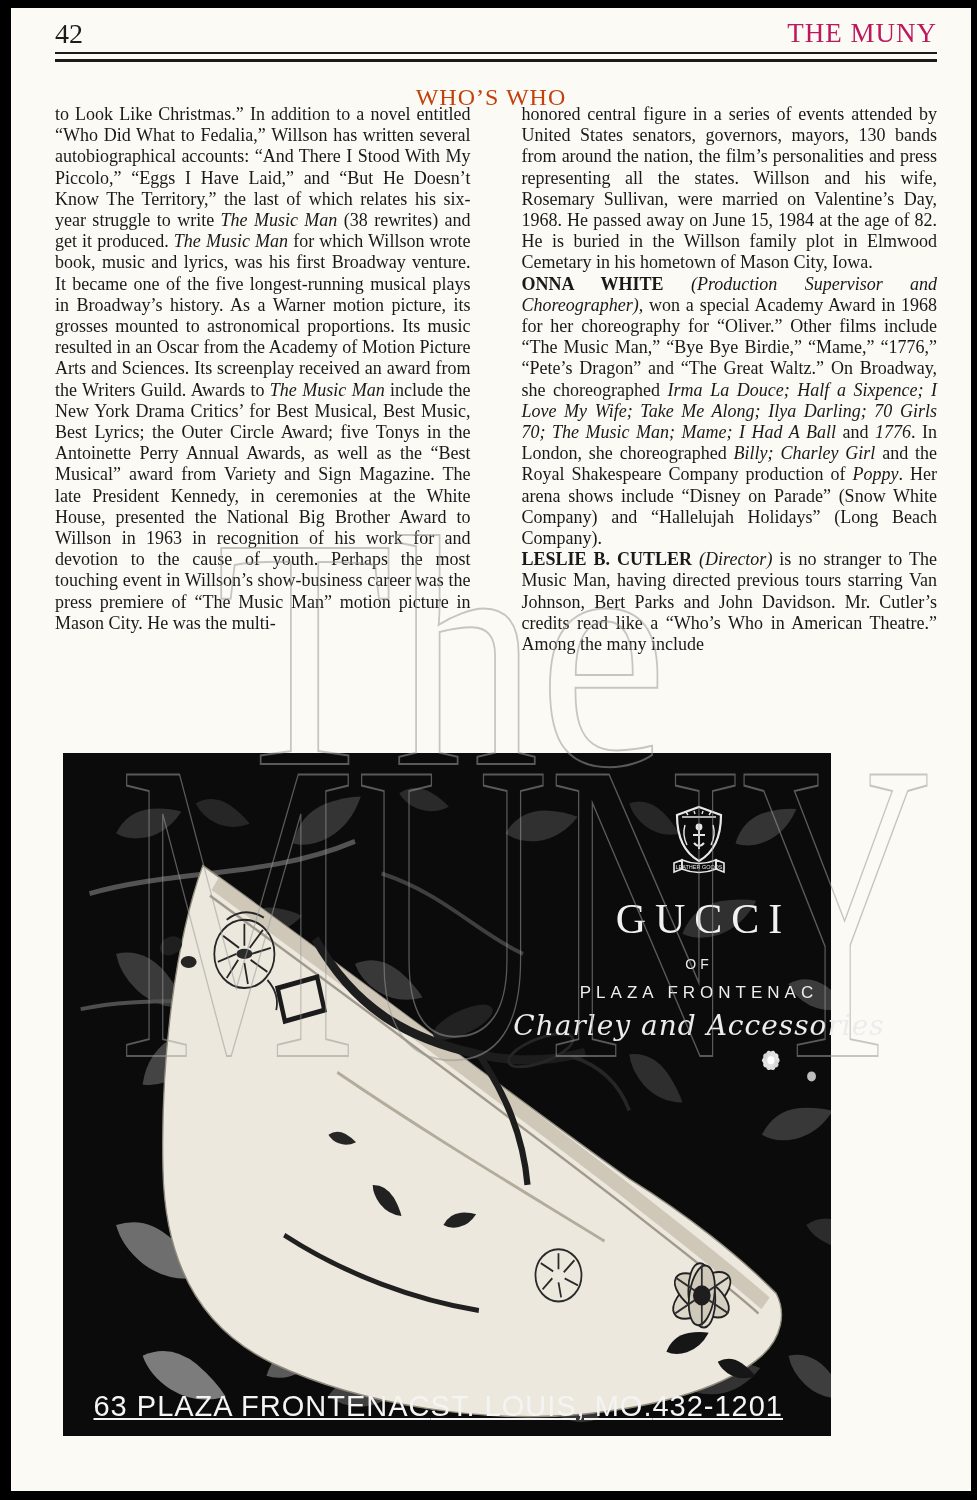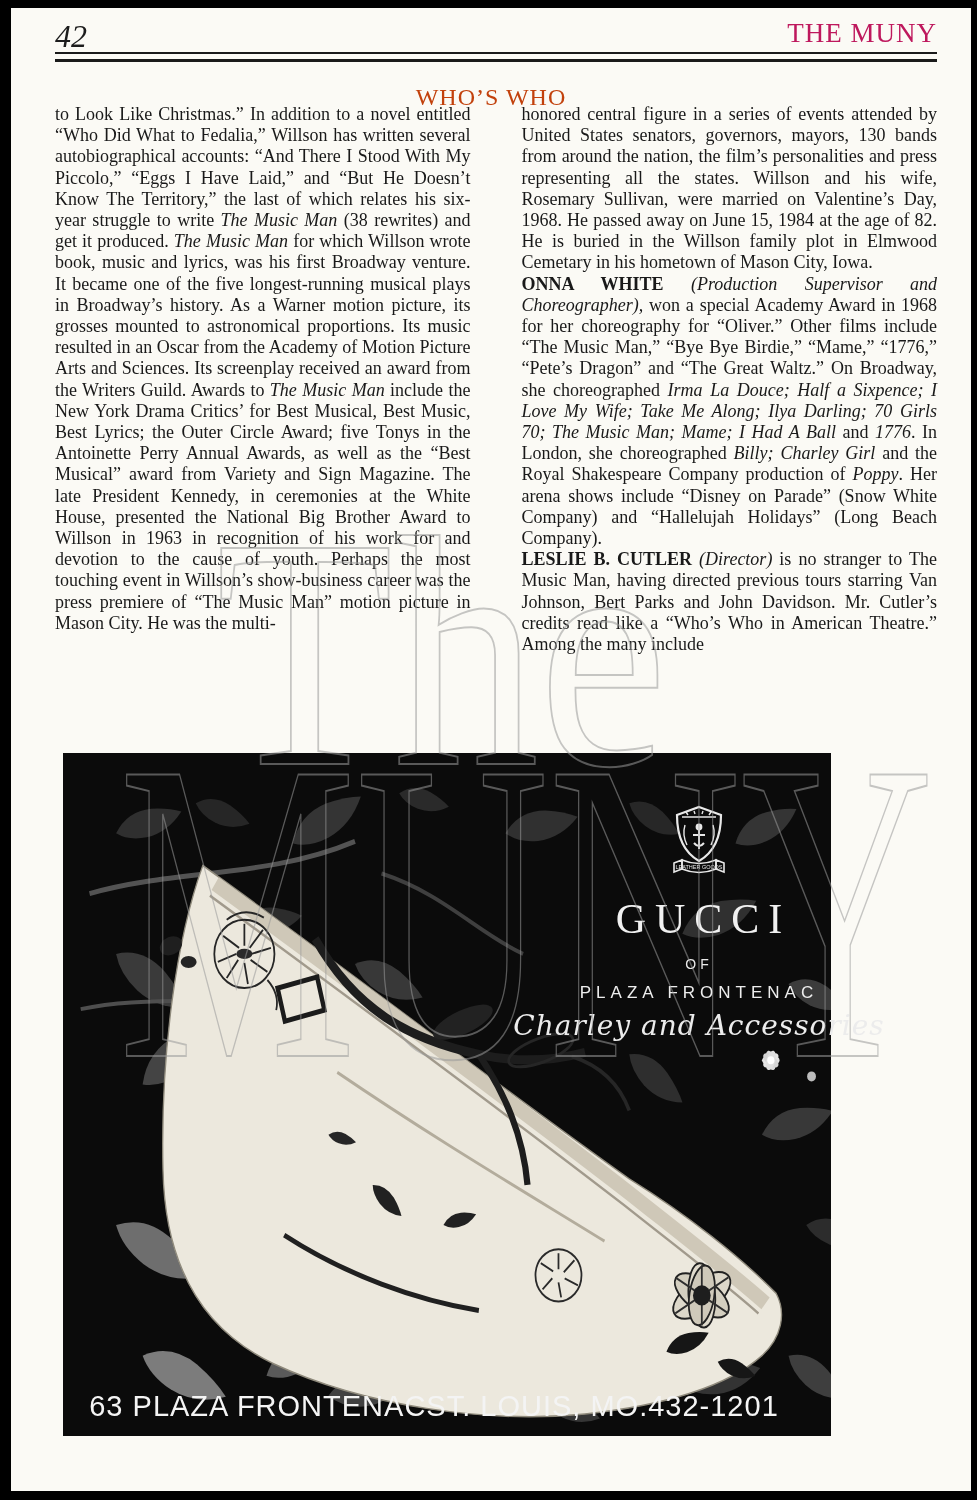--- a/index.html
+++ b/index.html
@@ -1,21 +1,21 @@
 <!DOCTYPE html>
 <html><head>
 <meta charset="utf-8">
 <style>
   html,body{margin:0;padding:0;background:#000;}
   .scan{position:relative;width:977px;height:1500px;background:#000;box-sizing:border-box;
         padding:8px 6px 9px 11px;font-family:"Liberation Serif",serif;}
   .page{position:relative;width:100%;height:100%;background:#fbfaf5;overflow:hidden;color:#191919;}
 
   
-  .hdr-pagenum{position:absolute;left:44px;top:10px;font-style:italic;font-size:32px;color:#1c1c1c;}
+  .hdr-pagenum{position:absolute;left:44px;top:10px;font-size:28px;color:#1c1c1c;}
   .hdr-brand{position:absolute;right:34px;top:10px;font-weight:normal;font-size:27px;letter-spacing:1px;color:#be185d;}
   .rule{position:absolute;left:44px;right:34px;background:#1a1a1a;}
   .rule-a{top:44px;height:2px;}
   .rule-b{top:51px;height:3px;}
   .section-title{position:absolute;left:0;right:0;top:60px;margin:16px;text-align:center;
                  font-size:24px;font-weight:normal;letter-spacing:1px;color:#c2410c;}
 
   
   .cols{position:absolute;left:44px;top:96px;width:882px;display:flex;gap:51px;}
   .col{width:425px;font-size:18px;line-height:21.2px;text-align:justify;}
@@ -28,23 +28,23 @@
   .ad{position:absolute;left:52px;top:745px;width:768px;height:683px;margin:0;background:#0b0b0b;}
   .ad svg.photo{position:absolute;left:0;top:0;width:100%;height:100%;}
   .gucci-block{position:absolute;left:446px;top:50px;width:380px;text-align:center;z-index:3;}
   .crest{display:block;margin:0 auto;}
   .gucci-word{font-family:"Liberation Serif",serif;font-size:42px;letter-spacing:9px;padding-left:9px;
               color:#f1f1f1;margin-top:14px;font-weight:normal;}
   .gucci-of{font-family:"Liberation Sans",sans-serif;font-size:14px;letter-spacing:4px;color:#e9e9e9;margin-top:13px;text-align:center;}
   .gucci-plaza{font-family:"Liberation Sans",sans-serif;font-size:17px;letter-spacing:5px;color:#ededed;margin-top:11px;}
   .gucci-script{font-family:"DejaVu Serif",serif;font-style:italic;font-size:28px;letter-spacing:1px;
                 color:#ececec;margin-top:6px;}
-  .ad-address{position:absolute;left:0;right:0;bottom:13px;display:flex;justify-content:center;
+  .ad-address{position:absolute;left:0;right:0;bottom:13px;display:flex;justify-content:flex-end;
               padding:0 48px 0 22px;font-family:"Liberation Sans",sans-serif;font-size:29px;
-              letter-spacing:1px;color:#f4f4f4;z-index:3;}
+              letter-spacing:1px;color:#f4f4f4;z-index:3;text-decoration:underline;}
 
   
   .watermark{position:absolute;color:transparent;-webkit-text-stroke:2px #9a9a9a;opacity:.55;
              font-family:"Liberation Serif",serif;line-height:1;white-space:nowrap;pointer-events:none;z-index:6;}
   #wm1{left:205px;top:480px;font-size:330px;transform:scaleX(.88);transform-origin:left top;}
   #wm2{left:108px;top:688px;font-size:430px;transform:scaleX(.62);transform-origin:left top;}
 </style>
 </head>
 <body>
 

